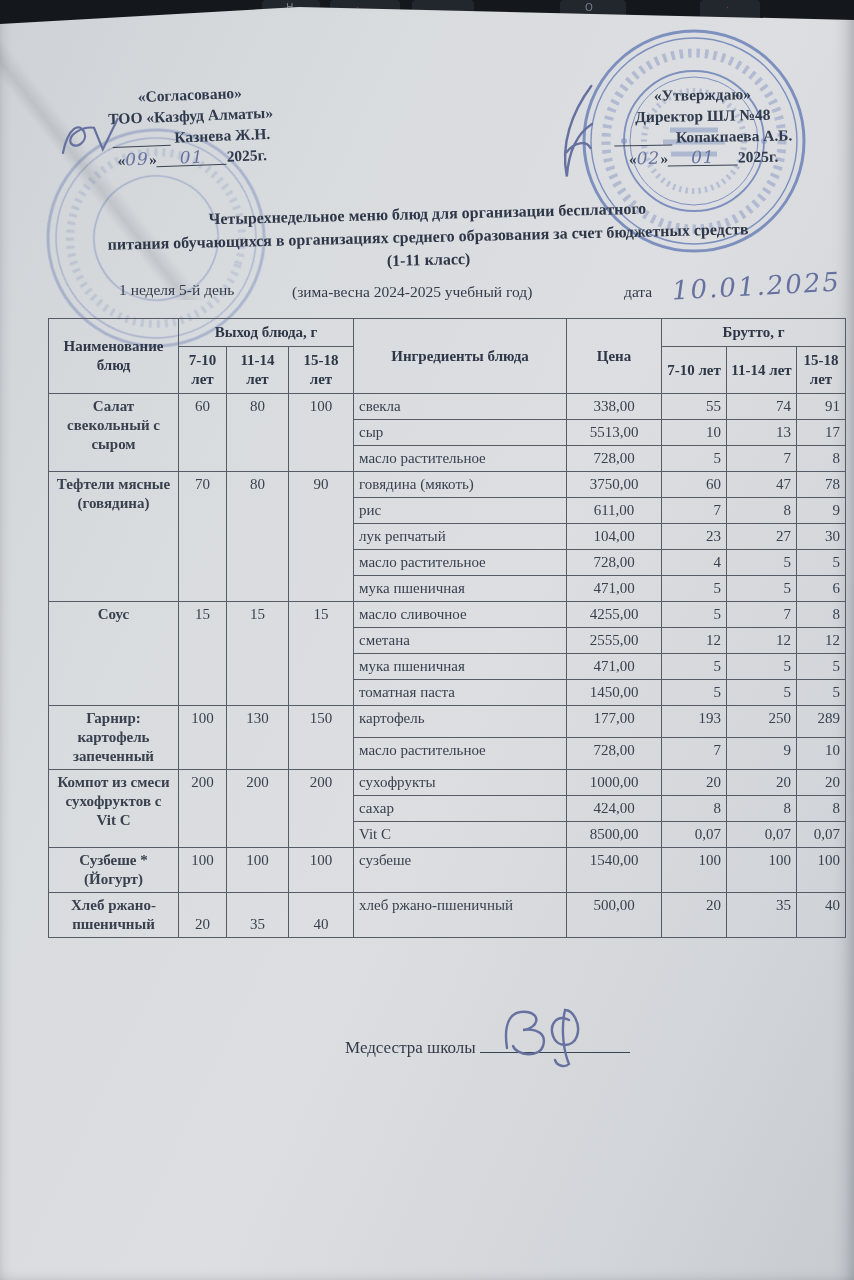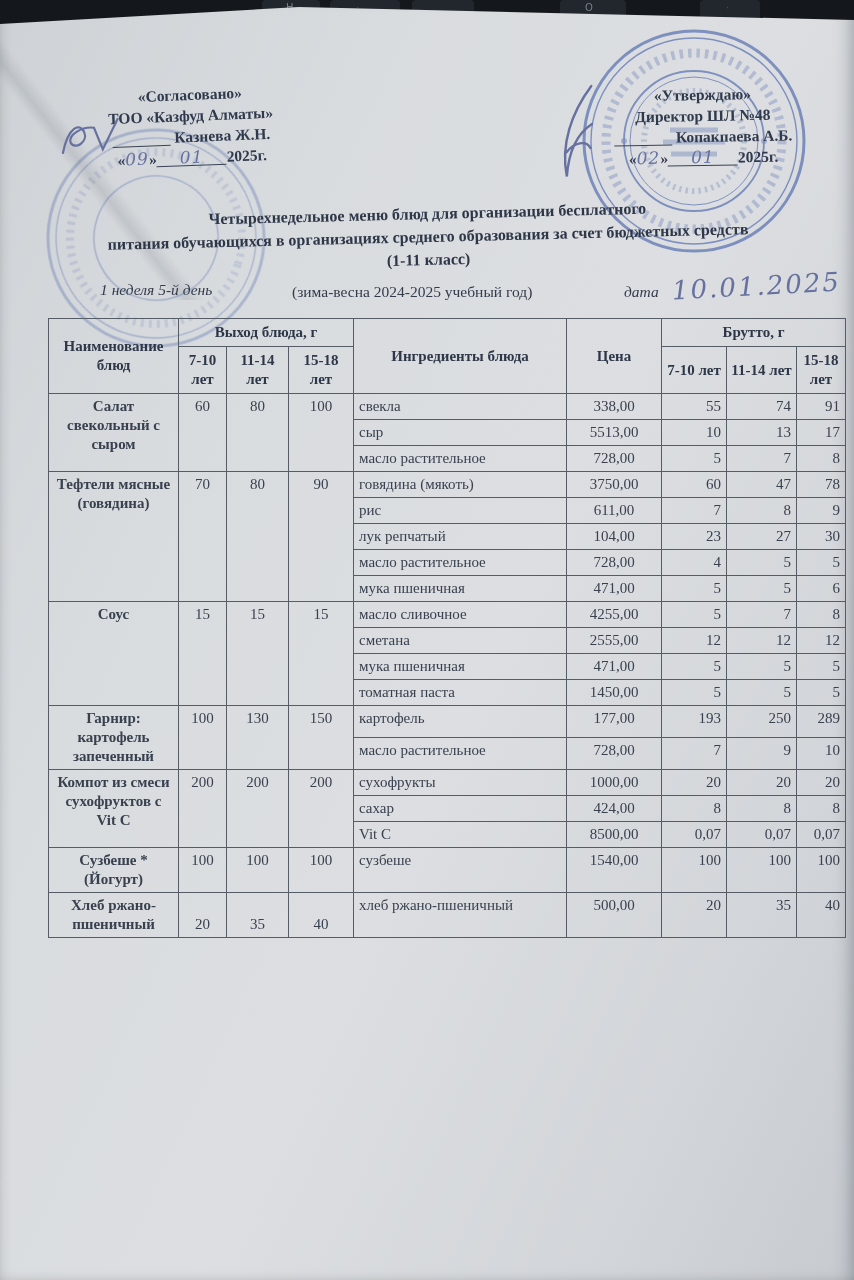--- a/index.html
+++ b/index.html
@@ -40,23 +40,23 @@
 
   
   .stamp{position:absolute;mix-blend-mode:multiply;pointer-events:none;}
   .stamp-right{left:575px;top:22px;width:238px;height:238px;opacity:.62;filter:blur(.4px);}
   .stamp-left{left:36px;top:118px;width:240px;height:240px;opacity:.30;filter:blur(.6px);transform:rotate(18deg);}
 
   
   .doc-title{position:absolute;left:56px;top:202px;width:744px;text-align:center;
     font-weight:bold;font-size:16px;line-height:23px;color:#2e3748;transform:rotate(-1.4deg);}
   .subtitle{position:absolute;left:60px;top:281px;width:760px;font-size:15.5px;color:#333b4b;}
-  .subtitle .week{position:absolute;left:40px;top:0;font-style:italic;}
+  .subtitle .week{position:absolute;left:59px;top:0;}
   .subtitle .season{position:absolute;left:232px;top:2px;}
-  .subtitle .datelbl{position:absolute;left:564px;top:2px;font-style:italic;}
+  .subtitle .datelbl{position:absolute;left:564px;top:2px;}
   .subtitle .dateval{position:absolute;left:612px;top:-10px;font-size:26px;letter-spacing:2px;transform:rotate(-3deg);white-space:nowrap;}
 
   
   table.menu{position:absolute;left:48px;top:318px;width:797px;border-collapse:collapse;table-layout:fixed;
     font-size:15px;color:#39414f;}
   table.menu th,table.menu td{border:1px solid #565c66;}
   table.menu th{font-weight:bold;color:#2e3748;text-align:center;vertical-align:middle;padding:4px 3px;line-height:19px;font-size:15px;}
   table.menu td{vertical-align:top;padding:3px 5px;line-height:19px;}
   td.c-name{text-align:center;font-weight:bold;}
   td.c-out{text-align:center;}
@@ -345,15 +345,23 @@
         <td class="c-out" style="vertical-align:bottom;">40</td>
         <td class="c-ing">хлеб ржано-пшеничный</td>
         <td class="c-price">500,00</td>
         <td class="c-b">20</td>
         <td class="c-b">35</td>
         <td class="c-b">40</td>
       </tr>
     </tbody>
   </table>
 
+  <div class="footer">
+    <span>Медсестра школы</span>
+    <span class="sig-line"></span>
+    <svg class="scribble" width="110" height="66" viewBox="0 0 110 66">
+      <path d="M14,44 C10,18 18,6 34,8 C48,10 46,24 30,26 C44,24 54,30 50,42 C46,54 24,52 20,42" fill="none" stroke="#66719f" stroke-width="2.4" stroke-linecap="round"></path>
+      <path d="M76,16 C64,10 56,20 60,32 C64,44 80,44 84,32 C88,20 80,6 72,6 C68,24 70,46 76,60 C72,64 64,62 62,56" fill="none" stroke="#66719f" stroke-width="2.4" stroke-linecap="round"></path>
+    </svg>
+  </div>
 
 </div>
 </div>
 
 </body></html>

